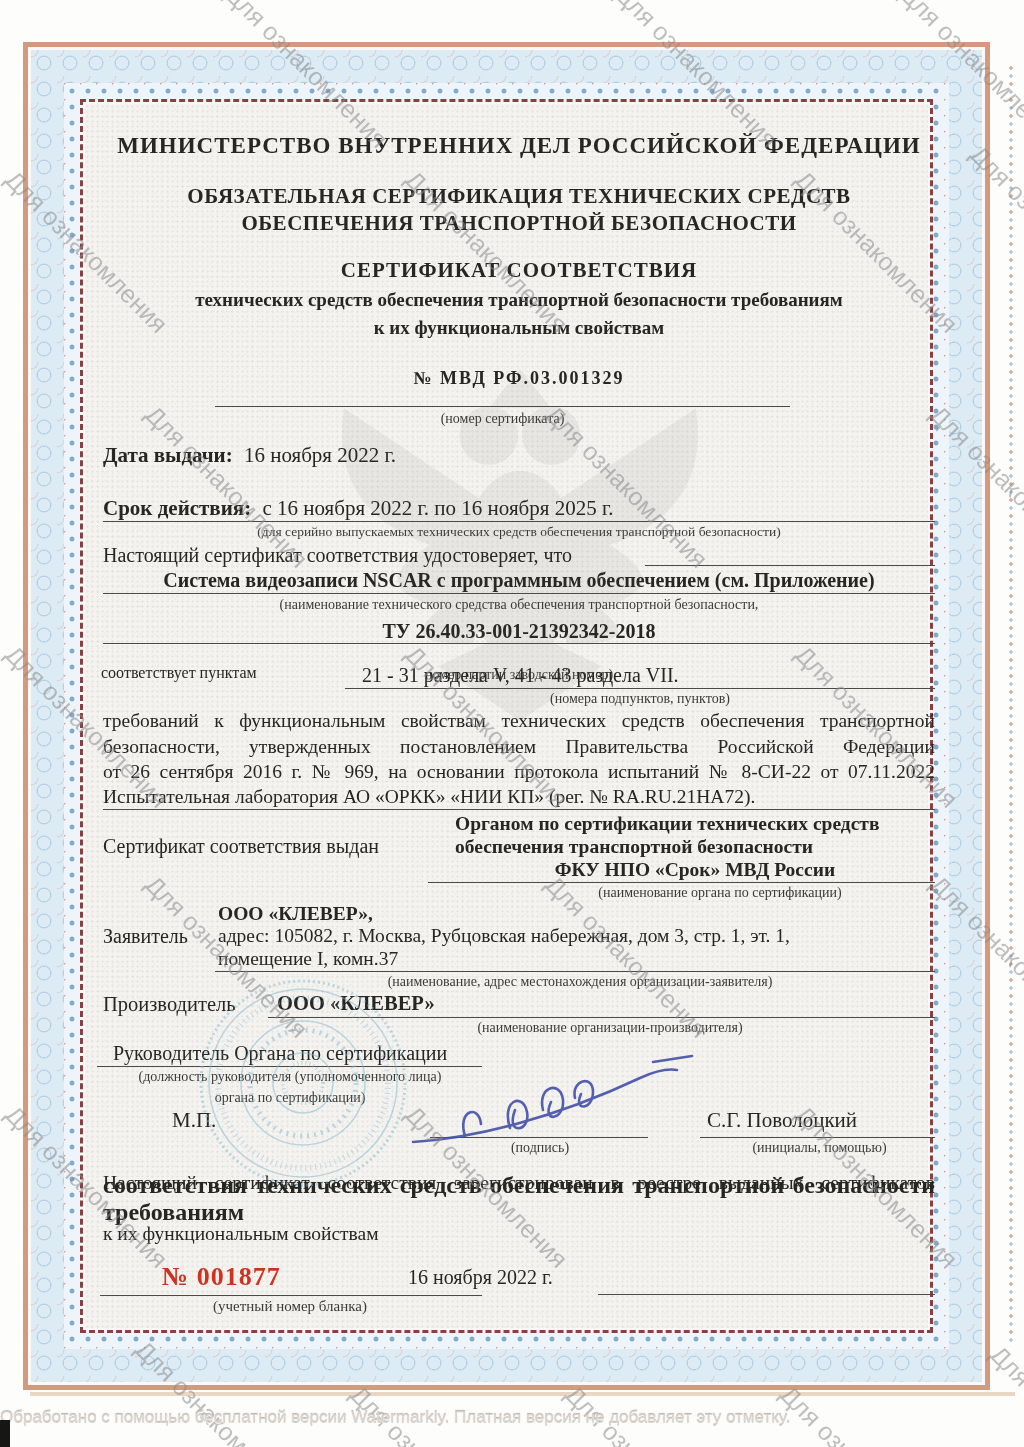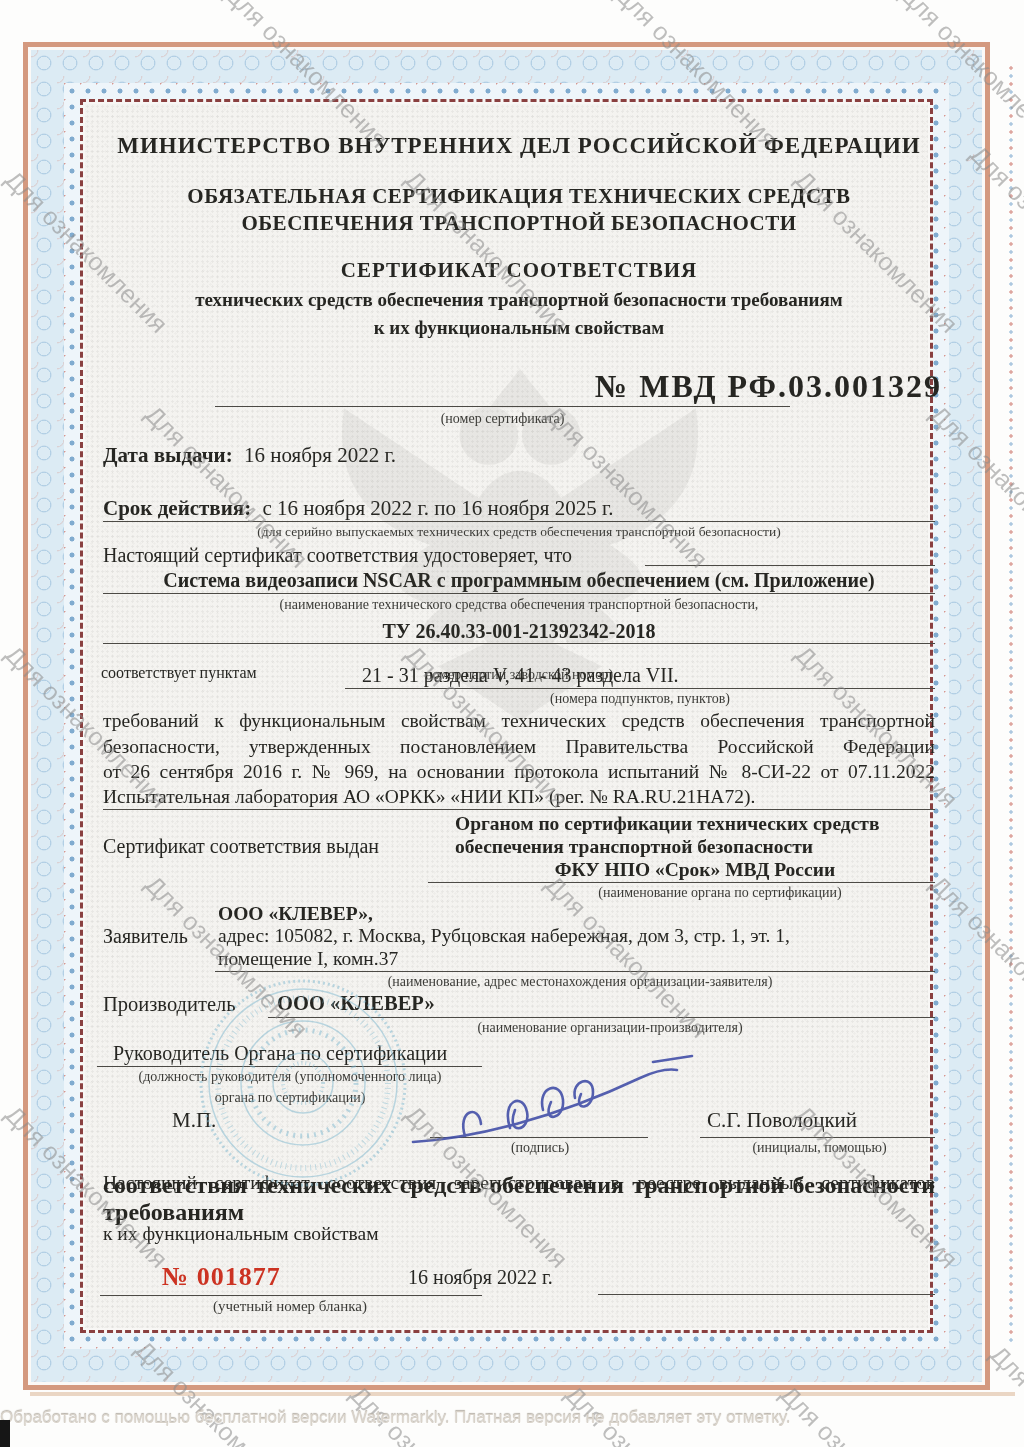--- a/index.html
+++ b/index.html
@@ -99,21 +99,21 @@
     </g>
   </svg>
 
   <div class="t c b" style="left:96px; top:133px; width:846px; font-size:23px; letter-spacing:1px;">МИНИСТЕРСТВО ВНУТРЕННИХ ДЕЛ РОССИЙСКОЙ ФЕДЕРАЦИИ</div>
   <div class="t c b" style="left:96px; top:184px; width:846px; font-size:21px; letter-spacing:.5px;">ОБЯЗАТЕЛЬНАЯ СЕРТИФИКАЦИЯ ТЕХНИЧЕСКИХ СРЕДСТВ</div>
   <div class="t c b" style="left:96px; top:211px; width:846px; font-size:21px; letter-spacing:.5px;">ОБЕСПЕЧЕНИЯ ТРАНСПОРТНОЙ БЕЗОПАСНОСТИ</div>
   <div class="t c b" style="left:96px; top:258px; width:846px; font-size:21px; letter-spacing:1px;">СЕРТИФИКАТ СООТВЕТСТВИЯ</div>
   <div class="t c b" style="left:96px; top:289px; width:846px; font-size:19px;">технических средств обеспечения транспортной безопасности требованиям</div>
   <div class="t c b" style="left:96px; top:317px; width:846px; font-size:19px;">к их функциональным свойствам</div>
 
-  <div class="t c b" style="left:96px; top:368px; width:846px; font-size:32px; letter-spacing:2px;text-align:right;">№ МВД РФ.03.001329</div>
+  <div class="t c b" style="left:96px; top:368px; width:846px; font-size:18px; letter-spacing:2px;">№ МВД РФ.03.001329</div>
   <div class="rule" style="left:215px; top:406px; width:575px;"></div>
   <div class="t c cap" style="left:215px; top:411px; width:575px;">(номер сертификата)</div>
 
   <div class="t" style="left:103px; top:443px; font-size:21px;">
     <span class="b">Дата выдачи:</span>
     <span style="margin-left:6px;">16 ноября 2022 г.</span>
   </div>
 
   <div class="t" style="left:103px; top:496px; font-size:21px;text-align:center;">
     <span class="b">Срок действия:</span>

